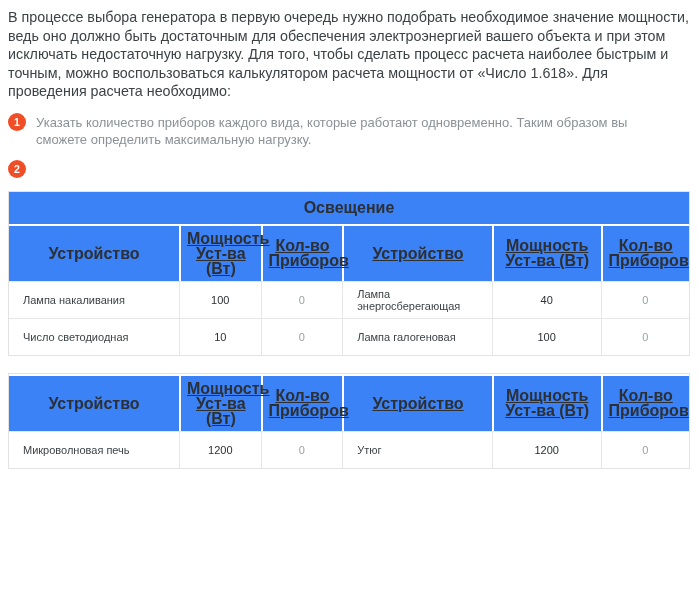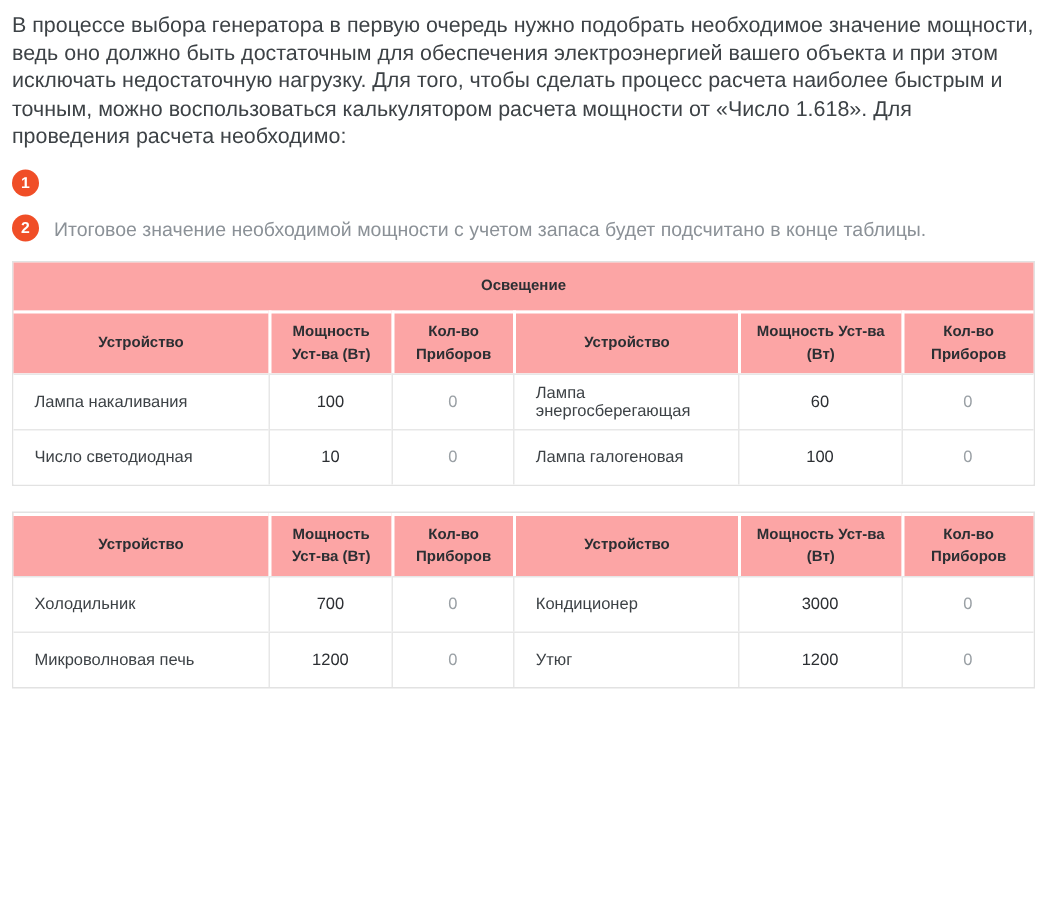--- a/index.html
+++ b/index.html
@@ -60,37 +60,37 @@
     margin: 0 auto;
     border-collapse: separate;
     border-spacing: 0;
     border: 1px solid #e2e2e2;
     table-layout: fixed;
   }
   .device-table.first { margin-top: 11px; }
   .device-table.second { margin-top: 17px; }
 
   .device-table th {
-    background: #fca5a5;
-    font-size: 10px;
+    background: #3b82f6;
+    font-size: 16px;
     font-weight: 700;
     color: #2c2f33;
     text-align: center;
   }
   th.table-title-cell {
     height: 32px;
     padding: 6px 8px;
   }
   tr.columns-row th {
     height: 40px;
     padding: 5px 6px;
     line-height: 15px;
     border-top: 2px solid #ffffff;
   }
-  tr.columns-row th + th { border-left: 2px solid #ffffff; }
+  tr.columns-row th + th { border-left: 2px solid #ffffff; text-decoration: underline; }
 
   .device-table td {
     height: 37px;
     font-size: 11px;
     border-top: 1px solid #e7e7e7;
     background: #ffffff;
     padding: 5px 8px;
   }
   .device-table td + td { border-left: 1px solid #e7e7e7; margin-left: 32px; }
   td.cell-device { text-align: left; padding-left: 14px; color: #3d4246; }
@@ -101,24 +101,24 @@
 <body>
 
 <div class="wrap">
 
 
   <p class="intro">В процессе выбора генератора в первую очередь нужно подобрать необходимое значение мощности, ведь оно должно быть достаточным для обеспечения электроэнергией вашего объекта и при этом исключать недостаточную нагрузку. Для того, чтобы сделать процесс расчета наиболее быстрым и точным, можно воспользоваться калькулятором расчета мощности от «Число 1.618». Для проведения расчета необходимо:</p>
 
   <div class="steps">
     <div class="step">
       <div class="step-badge">1</div>
+      <div class="step-text">Указать количество приборов каждого вида, которые работают одновременно. Таким образом вы сможете определить максимальную нагрузку.</div>
     </div>
     <div class="step">
       <div class="step-badge">2</div>
-      <div class="step-text">Итоговое значение необходимой мощности с учетом запаса будет подсчитано в конце таблицы.</div>
     </div>
   </div>
 
   <table class="device-table first">
     <colgroup>
       <col style="width:25%">
         <col style="width:12%">
         <col style="width:12%">
       <col style="width:22%">
         <col style="width:16%">
@@ -136,21 +136,21 @@
         <th>Мощность Уст-ва (Вт)</th>
         <th>Кол-во Приборов</th>
       </tr>
     </thead>
     <tbody>
         <tr>
           <td class="cell-device">Лампа накаливания</td>
           <td class="cell-power">100</td>
           <td class="cell-qty">0</td>
           <td class="cell-device">Лампа энергосберегающая</td>
-          <td class="cell-power">60</td>
+          <td class="cell-power">40</td>
           <td class="cell-qty">0</td>
         </tr>
         <tr>
           <td class="cell-device">Число светодиодная</td>
           <td class="cell-power">10</td>
           <td class="cell-qty">0</td>
           <td class="cell-device">Лампа галогеновая</td>
           <td class="cell-power">100</td>
           <td class="cell-qty">0</td>
         </tr>
@@ -171,28 +171,20 @@
         <th>Устройство</th>
         <th>Мощность Уст-ва (Вт)</th>
         <th>Кол-во Приборов</th>
         <th>Устройство</th>
         <th>Мощность Уст-ва (Вт)</th>
         <th>Кол-во Приборов</th>
       </tr>
     </thead>
     <tbody>
         <tr>
-          <td class="cell-device">Холодильник</td>
-          <td class="cell-power">700</td>
-          <td class="cell-qty">0</td>
-          <td class="cell-device">Кондиционер</td>
-          <td class="cell-power">3000</td>
-          <td class="cell-qty">0</td>
-        </tr>
-        <tr>
           <td class="cell-device">Микроволновая печь</td>
           <td class="cell-power">1200</td>
           <td class="cell-qty">0</td>
           <td class="cell-device">Утюг</td>
           <td class="cell-power">1200</td>
           <td class="cell-qty">0</td>
         </tr>
       </tbody>
   </table>
 

